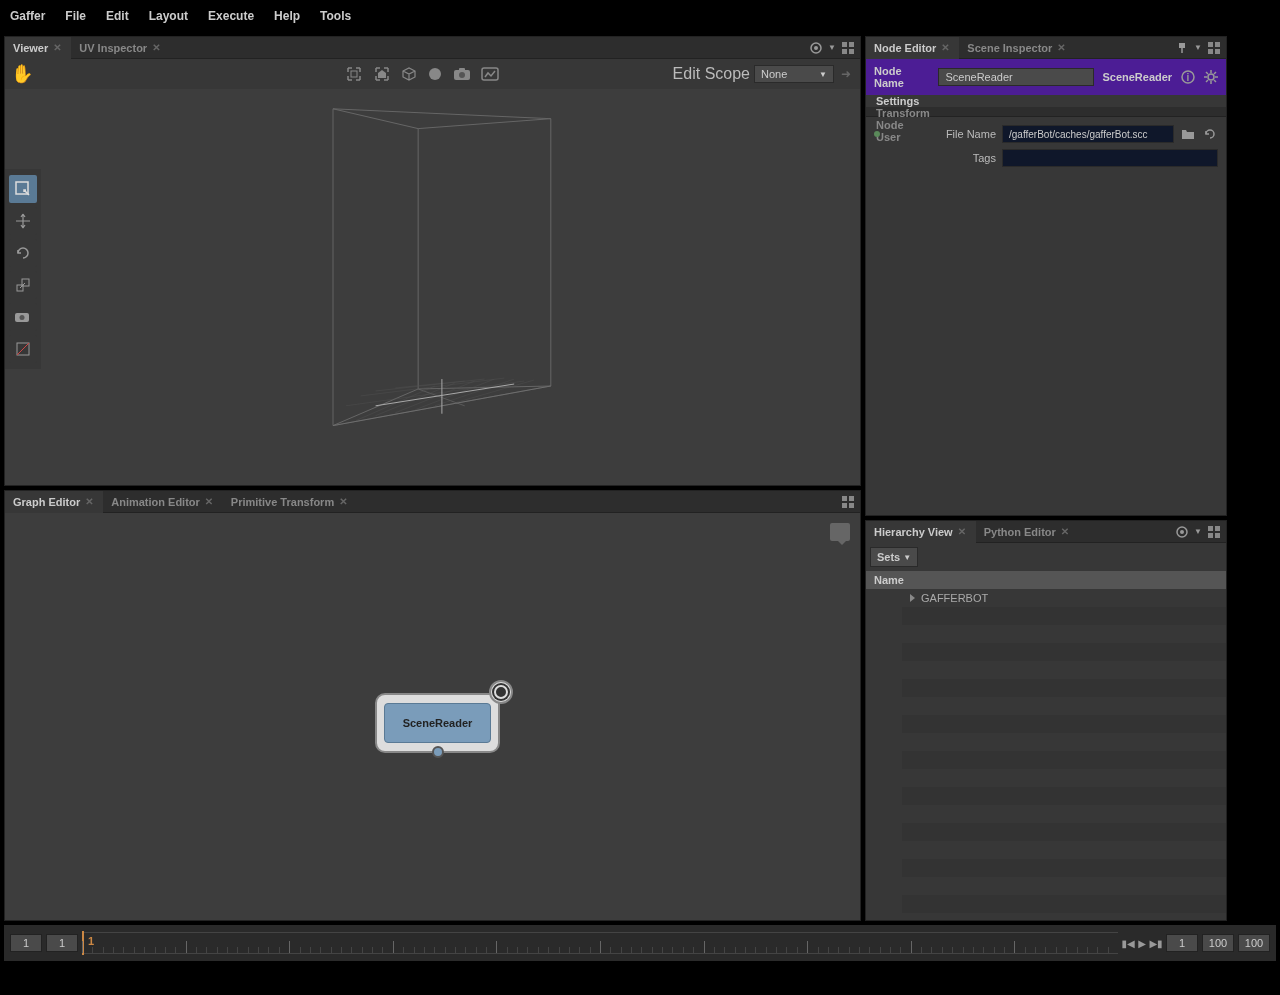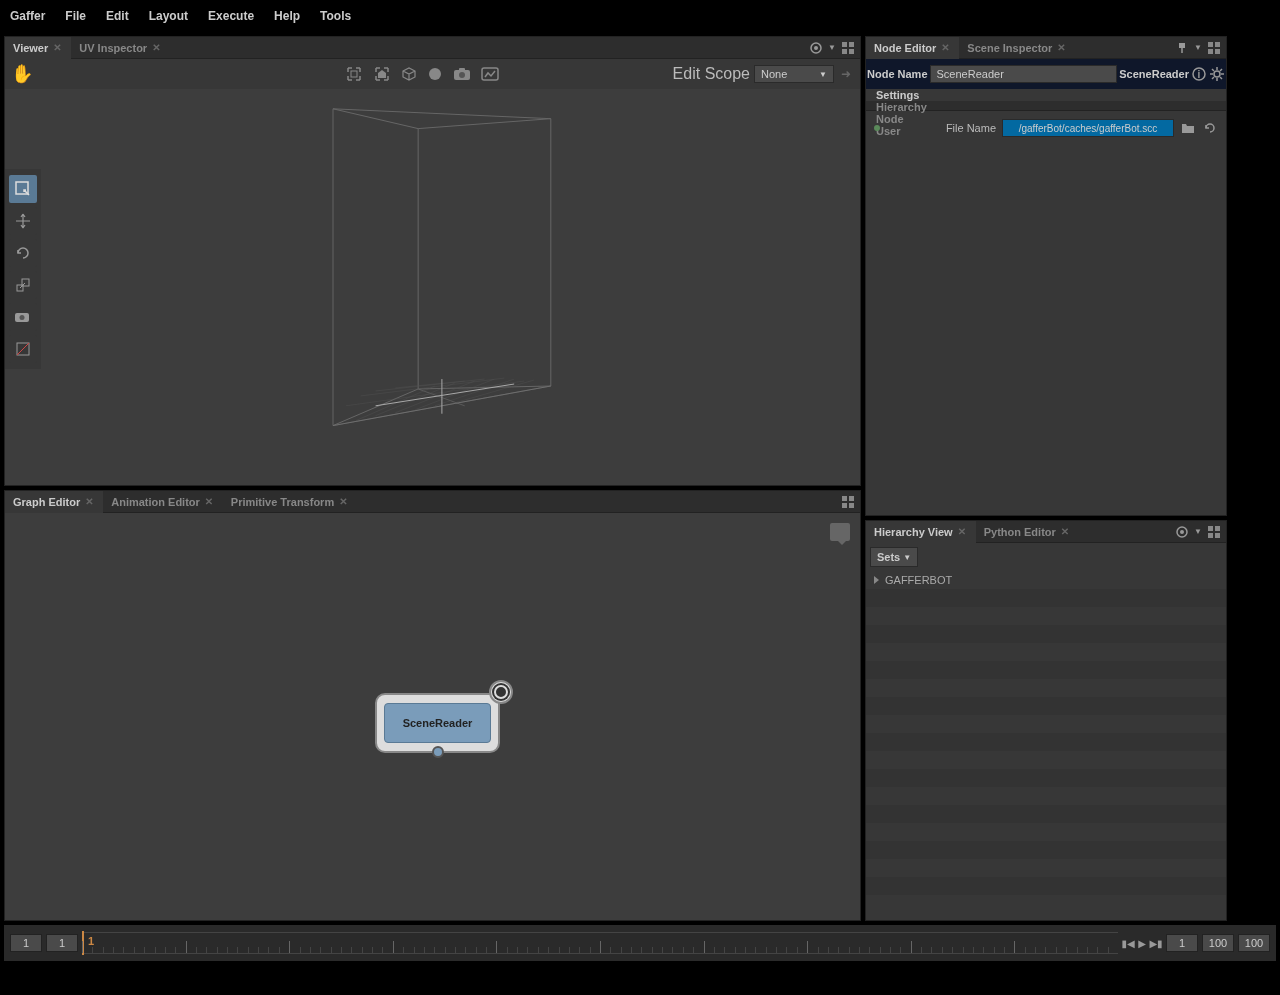--- a/index.html
+++ b/index.html
@@ -247,25 +247,25 @@
 .node-visibility::after {
   content: '';
   width: 10px;
   height: 10px;
   background: #333;
   border-radius: 50%;
   border: 2px solid #ddd;
   box-shadow: 0 0 0 2px #333;
 }
 .node-editor-header {
-  padding: 6px 1px;
-  display: flex;
-  align-items: center;
-  gap: 2px;
-  background: #0f172a;
+  padding: 6px 8px;
+  display: flex;
+  align-items: center;
+  gap: 8px;
+  background: #4c1d95;
 }
 .ne-label { color: #ccc; font-weight: bold; font-size: 11px; }
 .ne-input {
   flex: 1;
   background: #4a4a4a;
   border: 1px solid #2a2a2a;
   height: 18px;
   padding: 0 6px;
   color: #ccc;
   font-size: 11px;
@@ -303,27 +303,26 @@
   border-radius: 50%;
 }
 .ne-row-label {
   width: 110px;
   text-align: right;
   color: #bbb;
   font-size: 11px;
 }
 .ne-row-input {
   flex: 1;
-  background: #0369a1;
+  background: #0f172a;
   border: 1px solid #2a2a2a;
   height: 18px;
   padding: 0 6px;
   color: #ccc;
   font-size: 10px;
-  text-align: center;
 }
 .hierarchy-filter-row {
   display: flex;
   padding: 4px;
   gap: 4px;
 }
 .filter-input {
   flex: 1;
   background: #303030;
   border: 1px solid #222;
@@ -346,21 +345,21 @@
   cursor: pointer;
   font-weight: bold;
 }
 .hierarchy-header {
   background: #555;
   padding: 3px 8px;
   font-weight: bold;
   color: #ccc;
   font-size: 11px;
 }
-.hierarchy-list { flex: 1; overflow: hidden; }
+.hierarchy-list { flex: 1; overflow: hidden; margin-left: 36px; }
 .hierarchy-row {
   height: 18px;
   display: flex;
   align-items: center;
   padding: 0 8px;
   gap: 6px;
   font-size: 11px;
 }
 .hierarchy-row:nth-child(odd) { background: #373737; }
 .hierarchy-row:nth-child(even) { background: #333; }
@@ -688,41 +687,46 @@
                 <line x1="2" y1="2" x2="4" y2="4"></line>
                 <line x1="10" y1="10" x2="12" y2="12"></line>
                 <line x1="12" y1="2" x2="10" y2="4"></line>
                 <line x1="4" y1="10" x2="2" y2="12"></line>
               </g>
             </svg>
           </span>
       </div>
       <div class="ne-subtabs">
         <div class="ne-subtab active">Settings</div>
-        <div class="ne-subtab">Hierarchy</div>
+        <div class="ne-subtab">Transform</div>
         <div class="ne-subtab">Node</div>
         <div class="ne-subtab">User</div>
       </div>
       <div class="ne-body">
         <div class="ne-row">
           <span class="ne-row-dot"></span>
           <span class="ne-row-label">File Name</span>
           <input class="ne-row-input" value="/gafferBot/caches/gafferBot.scc" style="">
           <span class="icon-btn">
               <svg width="14" height="12" viewBox="0 0 14 12">
                 <path d="M1,2 L5,2 L6,4 L13,4 L13,11 L1,11 Z" fill="#999"></path>
               </svg>
             </span>
           <span class="icon-btn">
               <svg width="12" height="12" viewBox="0 0 12 12">
                 <path d="M2,6 A4,4 0 1,1 6,10" fill="none" stroke="#999" stroke-width="1.5"></path>
                 <path d="M2,3 L2,6 L5,6" fill="none" stroke="#999" stroke-width="1.5"></path>
               </svg>
             </span>
         </div>
+        <div class="ne-row">
+          <span style="width:6px;"></span>
+          <span class="ne-row-label">Tags</span>
+          <input class="ne-row-input" value="" style="">
+        </div>
       </div>
     </div>
 
     <div class="panel hierarchy-panel">
       <div class="tab-bar">
         <div class="tab active">
           <span>Hierarchy View</span>
           <span class="tab-close">✕</span>
         </div>
         <div class="tab">
@@ -746,20 +750,21 @@
               </svg>
             </div>
         </div>
       </div>
       <div class="hierarchy-filter-row">
         <div class="sets-btn">
           <span>Sets</span>
           <span style="font-size:8px;">▼</span>
         </div>
       </div>
+      <div class="hierarchy-header">Name</div>
       <div class="hierarchy-list">
         <div class="hierarchy-row">
           <span class="expand-tri"></span>
           <span>GAFFERBOT</span>
         </div>
         <div class="hierarchy-row"></div>
           <div class="hierarchy-row"></div>
           <div class="hierarchy-row"></div>
         <div class="hierarchy-row"></div>
           <div class="hierarchy-row"></div>

